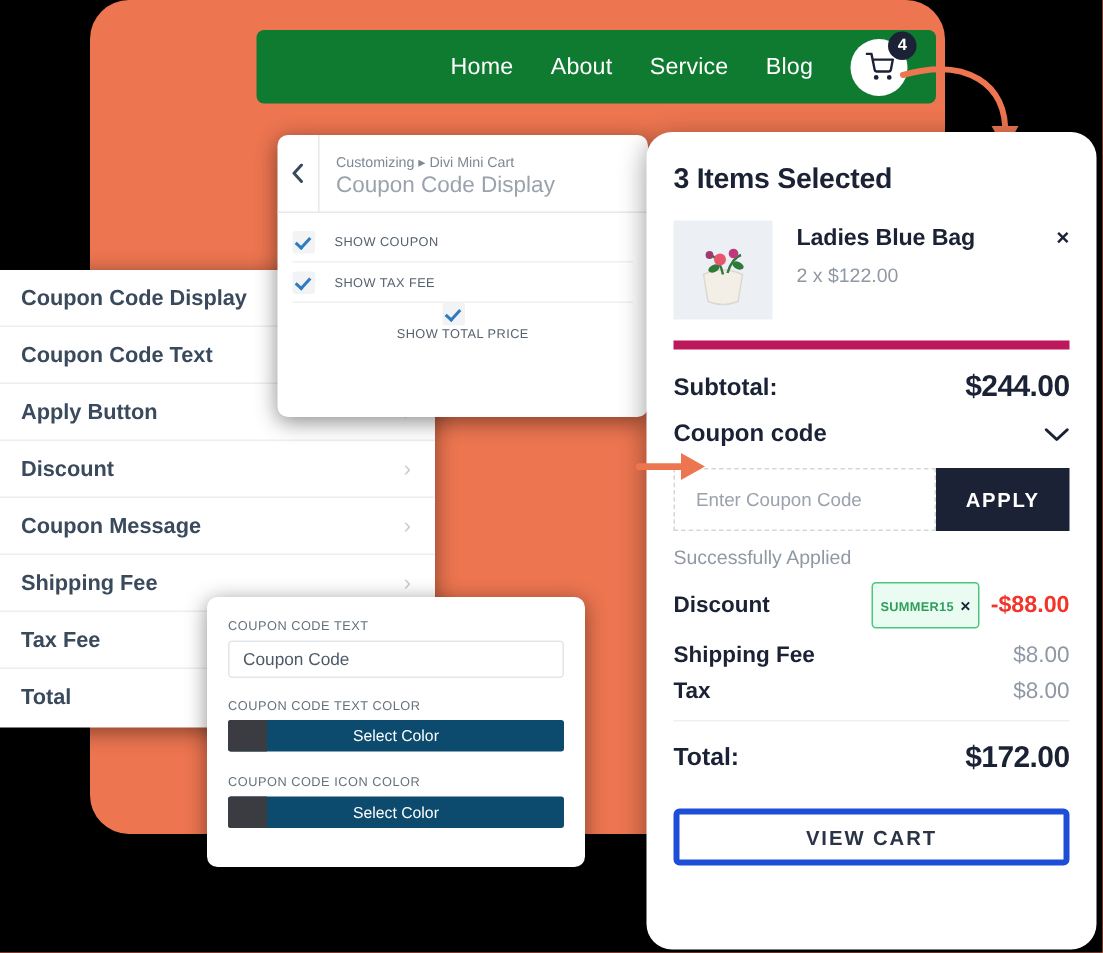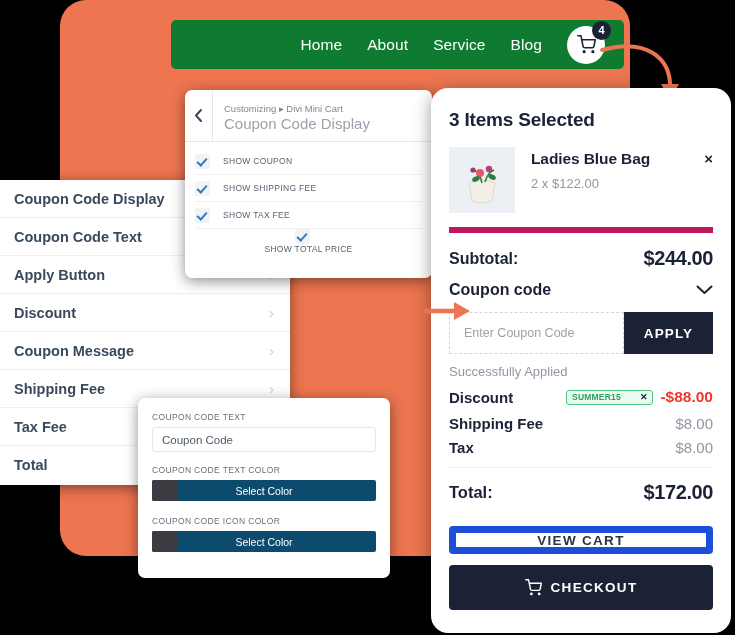--- a/index.html
+++ b/index.html
@@ -370,25 +370,25 @@
   }
   #discount-right {
     display: flex;
     align-items: center;
     gap: 7px;
   }
   #coupon-badge {
     border: 1px solid #49c87d;
     background: #eafbf1;
     border-radius: 3px;
-    height: 15px;
+    height: 31px;
     display: flex;
     align-items: center;
     padding: 0 5px;
-    gap: 19px;
+    gap: 4px;
   }
   #coupon-badge-code {
     font-size: 8.5px;
     font-weight: bold;
     color: #2f9e5c;
     letter-spacing: .2px;
   }
   #coupon-badge-remove {
     font-size: 9px;
     font-weight: bold;
@@ -416,22 +416,22 @@
   #total-value {
     font-size: 20px;
     font-weight: bold;
     color: #1b2235;
     letter-spacing: -.4px;
     margin-left: 28px;
   }
 
   #view-cart-button {
     margin-top: 22px;
-    height: 28px;
-    border: 7px solid #1d4ed8;
+    height: 38px;
+    border: 4px solid #1d4ed8;
     border-radius: 4px;
     display: flex;
     align-items: center;
     justify-content: center;
     font-size: 13.5px;
     font-weight: bold;
     color: #2b3447;
     letter-spacing: 1.3px;
   }
   #checkout-button {
@@ -515,24 +515,20 @@
     </div>
     <div id="customizer-titles">
       <div id="customizer-breadcrumb">Customizing ▸ Divi Mini Cart</div>
       <div id="customizer-title">Coupon Code Display</div>
     </div>
   </div>
   <div id="toggle-list">
     <div class="toggle-row">
       <span class="toggle-box"></span>
       <span class="toggle-label">SHOW COUPON</span>
-    </div>
-    <div class="toggle-row">
-      <span class="toggle-box"></span>
-      <span class="toggle-label">SHOW SHIPPING FEE</span>
     </div>
     <div class="toggle-row">
       <span class="toggle-box"></span>
       <span class="toggle-label">SHOW TAX FEE</span>
     </div>
     <div class="toggle-row">
       <span class="toggle-box"></span>
       <span class="toggle-label">SHOW TOTAL PRICE</span>
     </div>
   </div>
@@ -619,26 +615,18 @@
     <span class="sum-value-muted">$8.00</span>
   </div>
 
   <div class="summary-row" id="total-row">
     <span id="total-label">Total:</span>
     <span id="total-value">$172.00</span>
   </div>
 
   <div id="view-cart-button">VIEW CART</div>
 
-  <div id="checkout-button">
-    <svg width="17" height="17" viewBox="0 0 24 24" fill="none" stroke="#ffffff" stroke-width="2" stroke-linecap="round" stroke-linejoin="round">
-      <circle cx="9" cy="21" r="1"></circle>
-      <circle cx="20" cy="21" r="1"></circle>
-      <path d="M1 1h4l2.68 13.39a2 2 0 0 0 2 1.61h9.72a2 2 0 0 0 2-1.61L23 6H6"></path>
-    </svg>
-    <span>CHECKOUT</span>
-  </div>
 </div>
 
 <svg id="arrow-to-coupon" viewBox="0 0 48 30">
   <path d="M2 15 L34 15" stroke="#ED7550" stroke-width="4.5" stroke-linecap="round"></path>
   <path d="M30 6 L46 15 L30 24 Z" fill="#ED7550"></path>
 </svg>
 
 </body></html>

